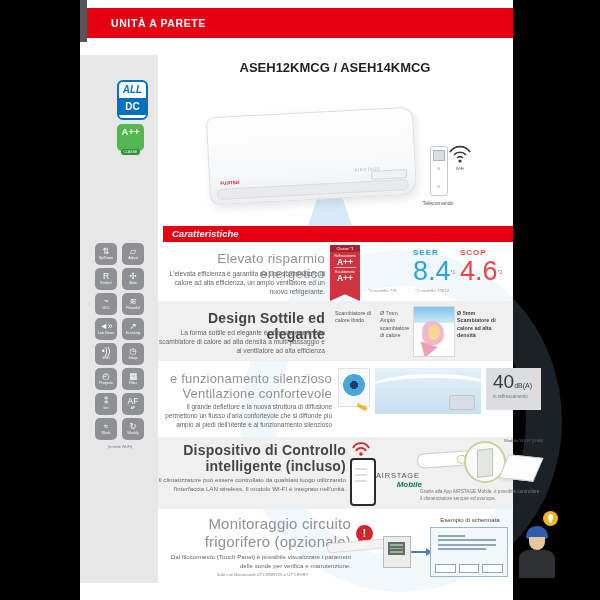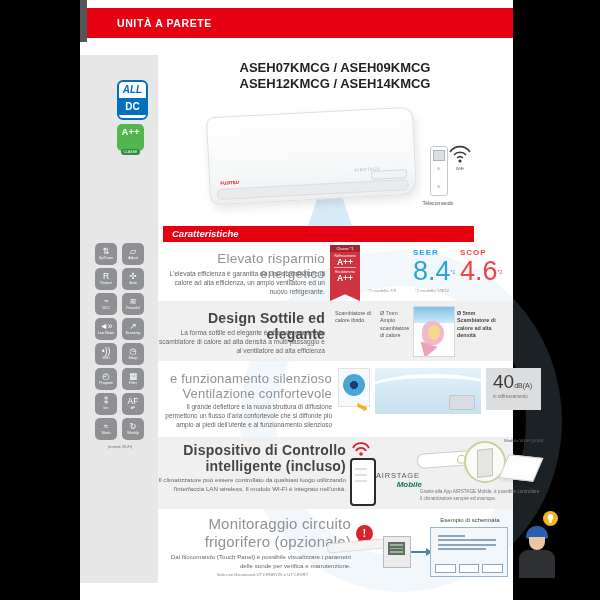--- a/index.html
+++ b/index.html
@@ -4,21 +4,21 @@
 <style>
   html,body{margin:0;padding:0;background:#000;}
   body{width:600px;height:600px;position:relative;overflow:hidden;
        font-family:"Liberation Sans","DejaVu Sans",sans-serif;color:#333;}
   .abs{position:absolute;}
   #page{position:absolute;left:80px;top:0;width:433px;height:600px;background:#fff;}
 
   
   #darkstrip{left:0;top:0;width:7px;height:42px;background:#55565a;}
   #redbanner{left:7px;top:8px;width:426px;height:30px;background:#e60012;display:flex;align-items:center;}
-  #redbanner span{color:#fff;font-size:10.5px;font-weight:bold;letter-spacing:.6px;margin-left:30px;}
+  #redbanner span{color:#fff;font-size:10.5px;font-weight:bold;letter-spacing:.6px;margin-left:24px;}
   #graycol{left:0;top:55px;width:78px;height:528px;background:#e7e7e8;}
 
   
   #alldc{left:37px;top:80px;width:27px;height:36px;border:2px solid #0071bc;border-radius:6px;background:#fff;overflow:hidden;text-align:center;}
   #alldc .t{display:block;color:#0071bc;font-style:italic;font-weight:bold;font-size:10px;line-height:16px;}
   #alldc .b{display:block;background:#0071bc;color:#fff;font-weight:bold;font-size:10px;line-height:17px;}
   #a2badge{left:37px;top:124px;width:27px;height:27px;background:#53b64e;border-radius:5px;text-align:center;}
   #a2badge .g{display:block;color:#fff;font-weight:bold;font-size:9.5px;line-height:15px;}
   #a2badge .c{display:inline-block;background:#2e8f3c;color:#fff;font-size:3.5px;padding:0 3px;border-radius:4px;line-height:6px;}
 
@@ -45,21 +45,21 @@
   #remote .dot{position:absolute;left:6px;top:20px;width:3px;height:3px;border-radius:50%;background:#cfd2d4;}
   #remote .dot2{position:absolute;left:6px;top:38px;width:3px;height:3px;border-radius:50%;background:#cfd2d4;}
   #wifiarcs{left:366px;top:140px;}
   #wifilbl{left:368px;top:166px;width:24px;text-align:center;font-size:4.2px;color:#555;}
   #telecomando{left:334px;top:200px;width:48px;text-align:center;font-size:5.2px;color:#555;}
 
   
   #swirl{left:160px;top:250px;width:250px;height:270px;border-radius:50%;border:36px solid rgba(175,208,231,.16);}
 
   
-  #featbanner{left:83px;top:226px;width:311px;height:16px;background:#e60012;color:#fff;font-style:italic;font-weight:bold;font-size:9.5px;line-height:16px;padding-left:9px;box-sizing:border-box;}
+  #featbanner{left:83px;top:226px;width:350px;height:16px;background:#e60012;color:#fff;font-style:italic;font-weight:bold;font-size:9.5px;line-height:16px;padding-left:9px;box-sizing:border-box;}
 
   
   .stitle{color:#8f9194;letter-spacing:.2px;}
   .stitle.dark{color:#454545;font-weight:bold;}
   .sbody{color:#666;line-height:1.4;}
 
   
   #s1title{left:78px;top:251px;width:167px;text-align:right;font-size:13.5px;}
   #s1body{left:78px;top:269px;width:167px;text-align:right;font-size:6.6px;}
   #ribbon{left:250px;top:245px;width:30px;height:56px;background:#cf3340;
@@ -153,21 +153,20 @@
 
 <div id="page">
 
   <div class="abs" id="darkstrip"></div>
   <div class="abs" id="redbanner">
     <span>UNITÀ A PARETE</span>
   </div>
   <div class="abs" id="graycol"></div>
 
   <div class="abs" id="models">
-    <div>ASEH07KMCG / ASEH09KMCG</div>
     <div>ASEH12KMCG / ASEH14KMCG</div>
   </div>
 
   <div class="abs" id="alldc">
     <span class="t">ALL</span>
     <span class="b">DC</span>
   </div>
   <div class="abs" id="a2badge">
     <span class="g">A++</span>
     <span class="c">CLASSE</span>

